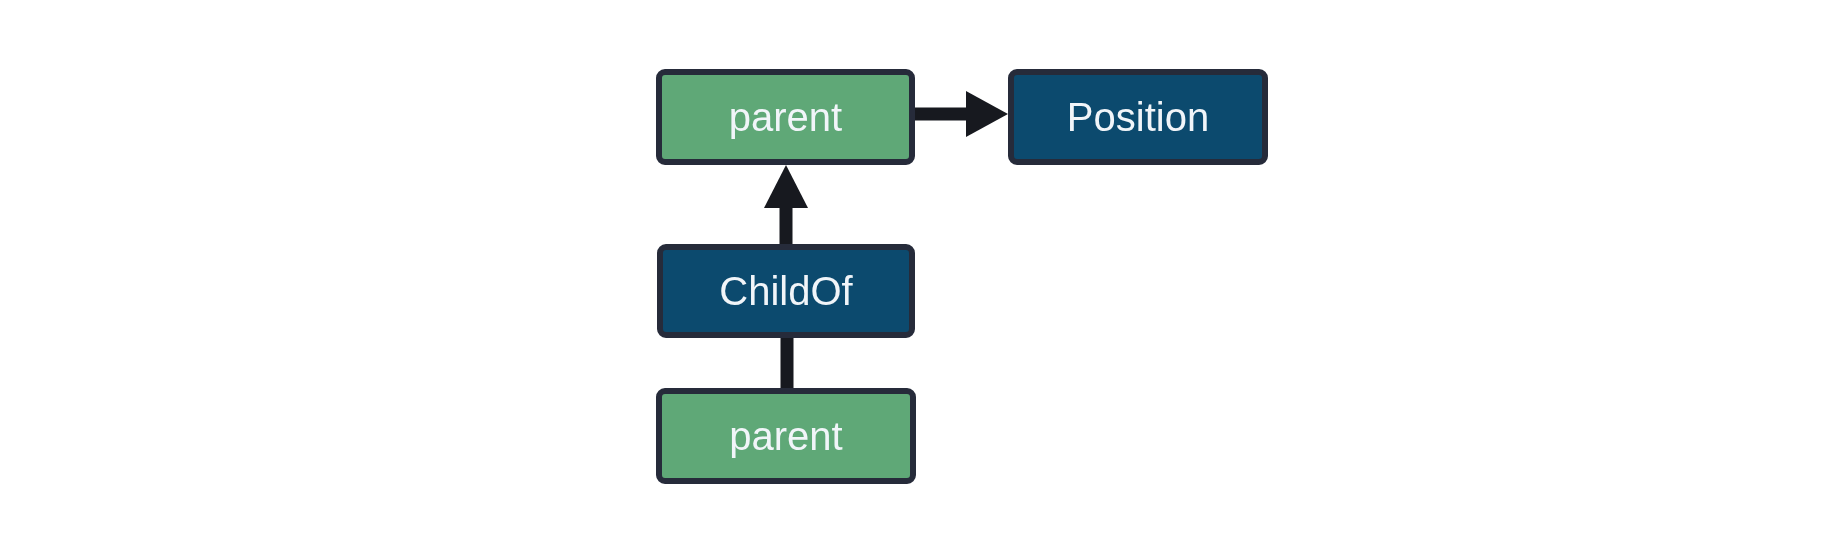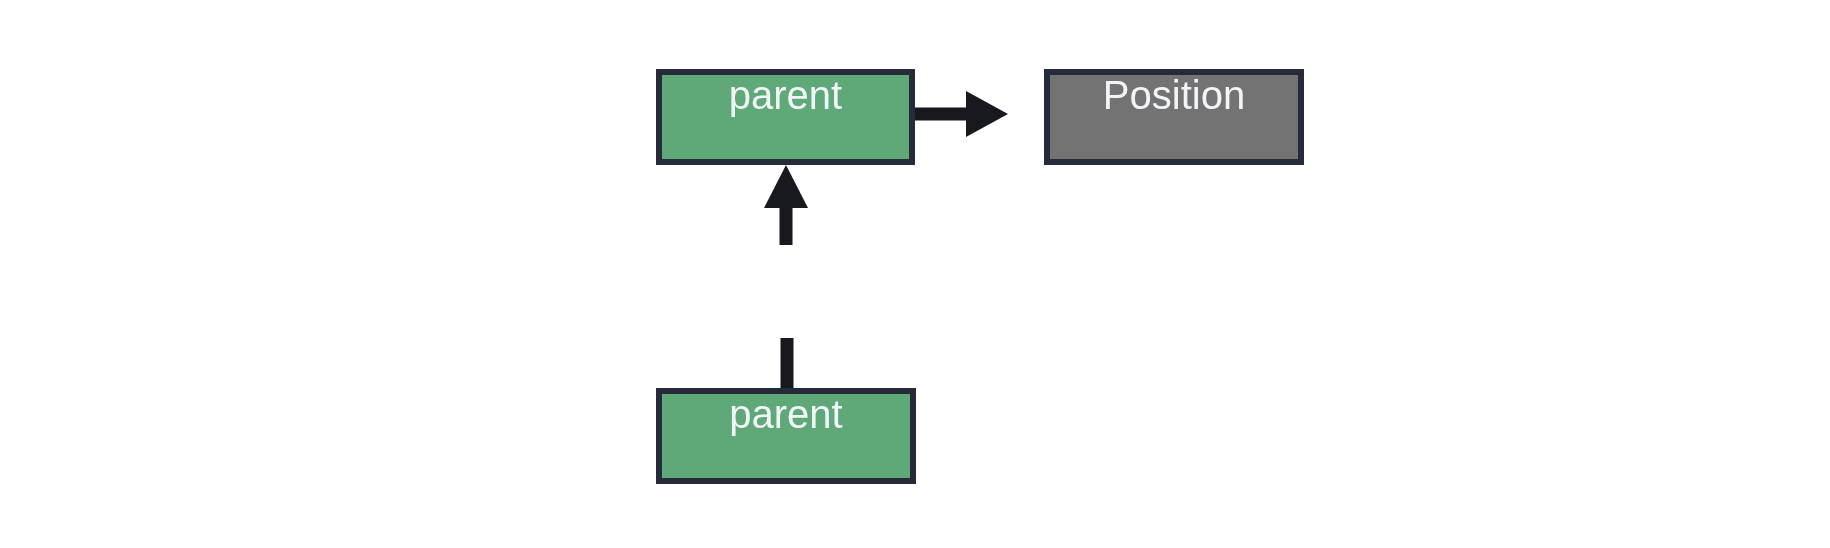--- a/index.html
+++ b/index.html
@@ -21,30 +21,31 @@
     top: 0;
     pointer-events: none;
   }
   .edges .stroke {
     fill: #17191f;
   }
   .node {
     position: absolute;
     box-sizing: border-box;
     border: 6px solid #262b3a;
-    border-radius: 0;
+    border-radius: 9px;
     display: flex;
+    align-items: center;
     justify-content: center;
     color: #f1f5f9;
     font-size: 40px;
     line-height: 1;
     user-select: none;
   }
   .node.green { background: #5fa877; }
-  .node.blue  { background: #737373; margin-left: 36px; }
+  .node.blue  { background: #0c4a6e; }
 
   .node-parent   { left: 656px;  top: 69px;  width: 259px; height: 96px; }
   .node-position { left: 1008px; top: 69px;  width: 260px; height: 96px; }
   .node-childof  { left: 657px;  top: 244px; width: 258px; height: 94px; }
   .node-child    { left: 656px;  top: 388px; width: 260px; height: 96px; }
 </style>
 </head>
 <body>
 
 <div class="canvas">
@@ -67,18 +68,21 @@
   </svg>
 
   <div class="node green node-parent">
     <span>parent</span>
   </div>
 
   <div class="node blue node-position">
     <span>Position</span>
   </div>
 
+  <div class="node blue node-childof">
+    <span>ChildOf</span>
+  </div>
 
   <div class="node green node-child">
     <span>parent</span>
   </div>
 
 </div>
 
 </body></html>

